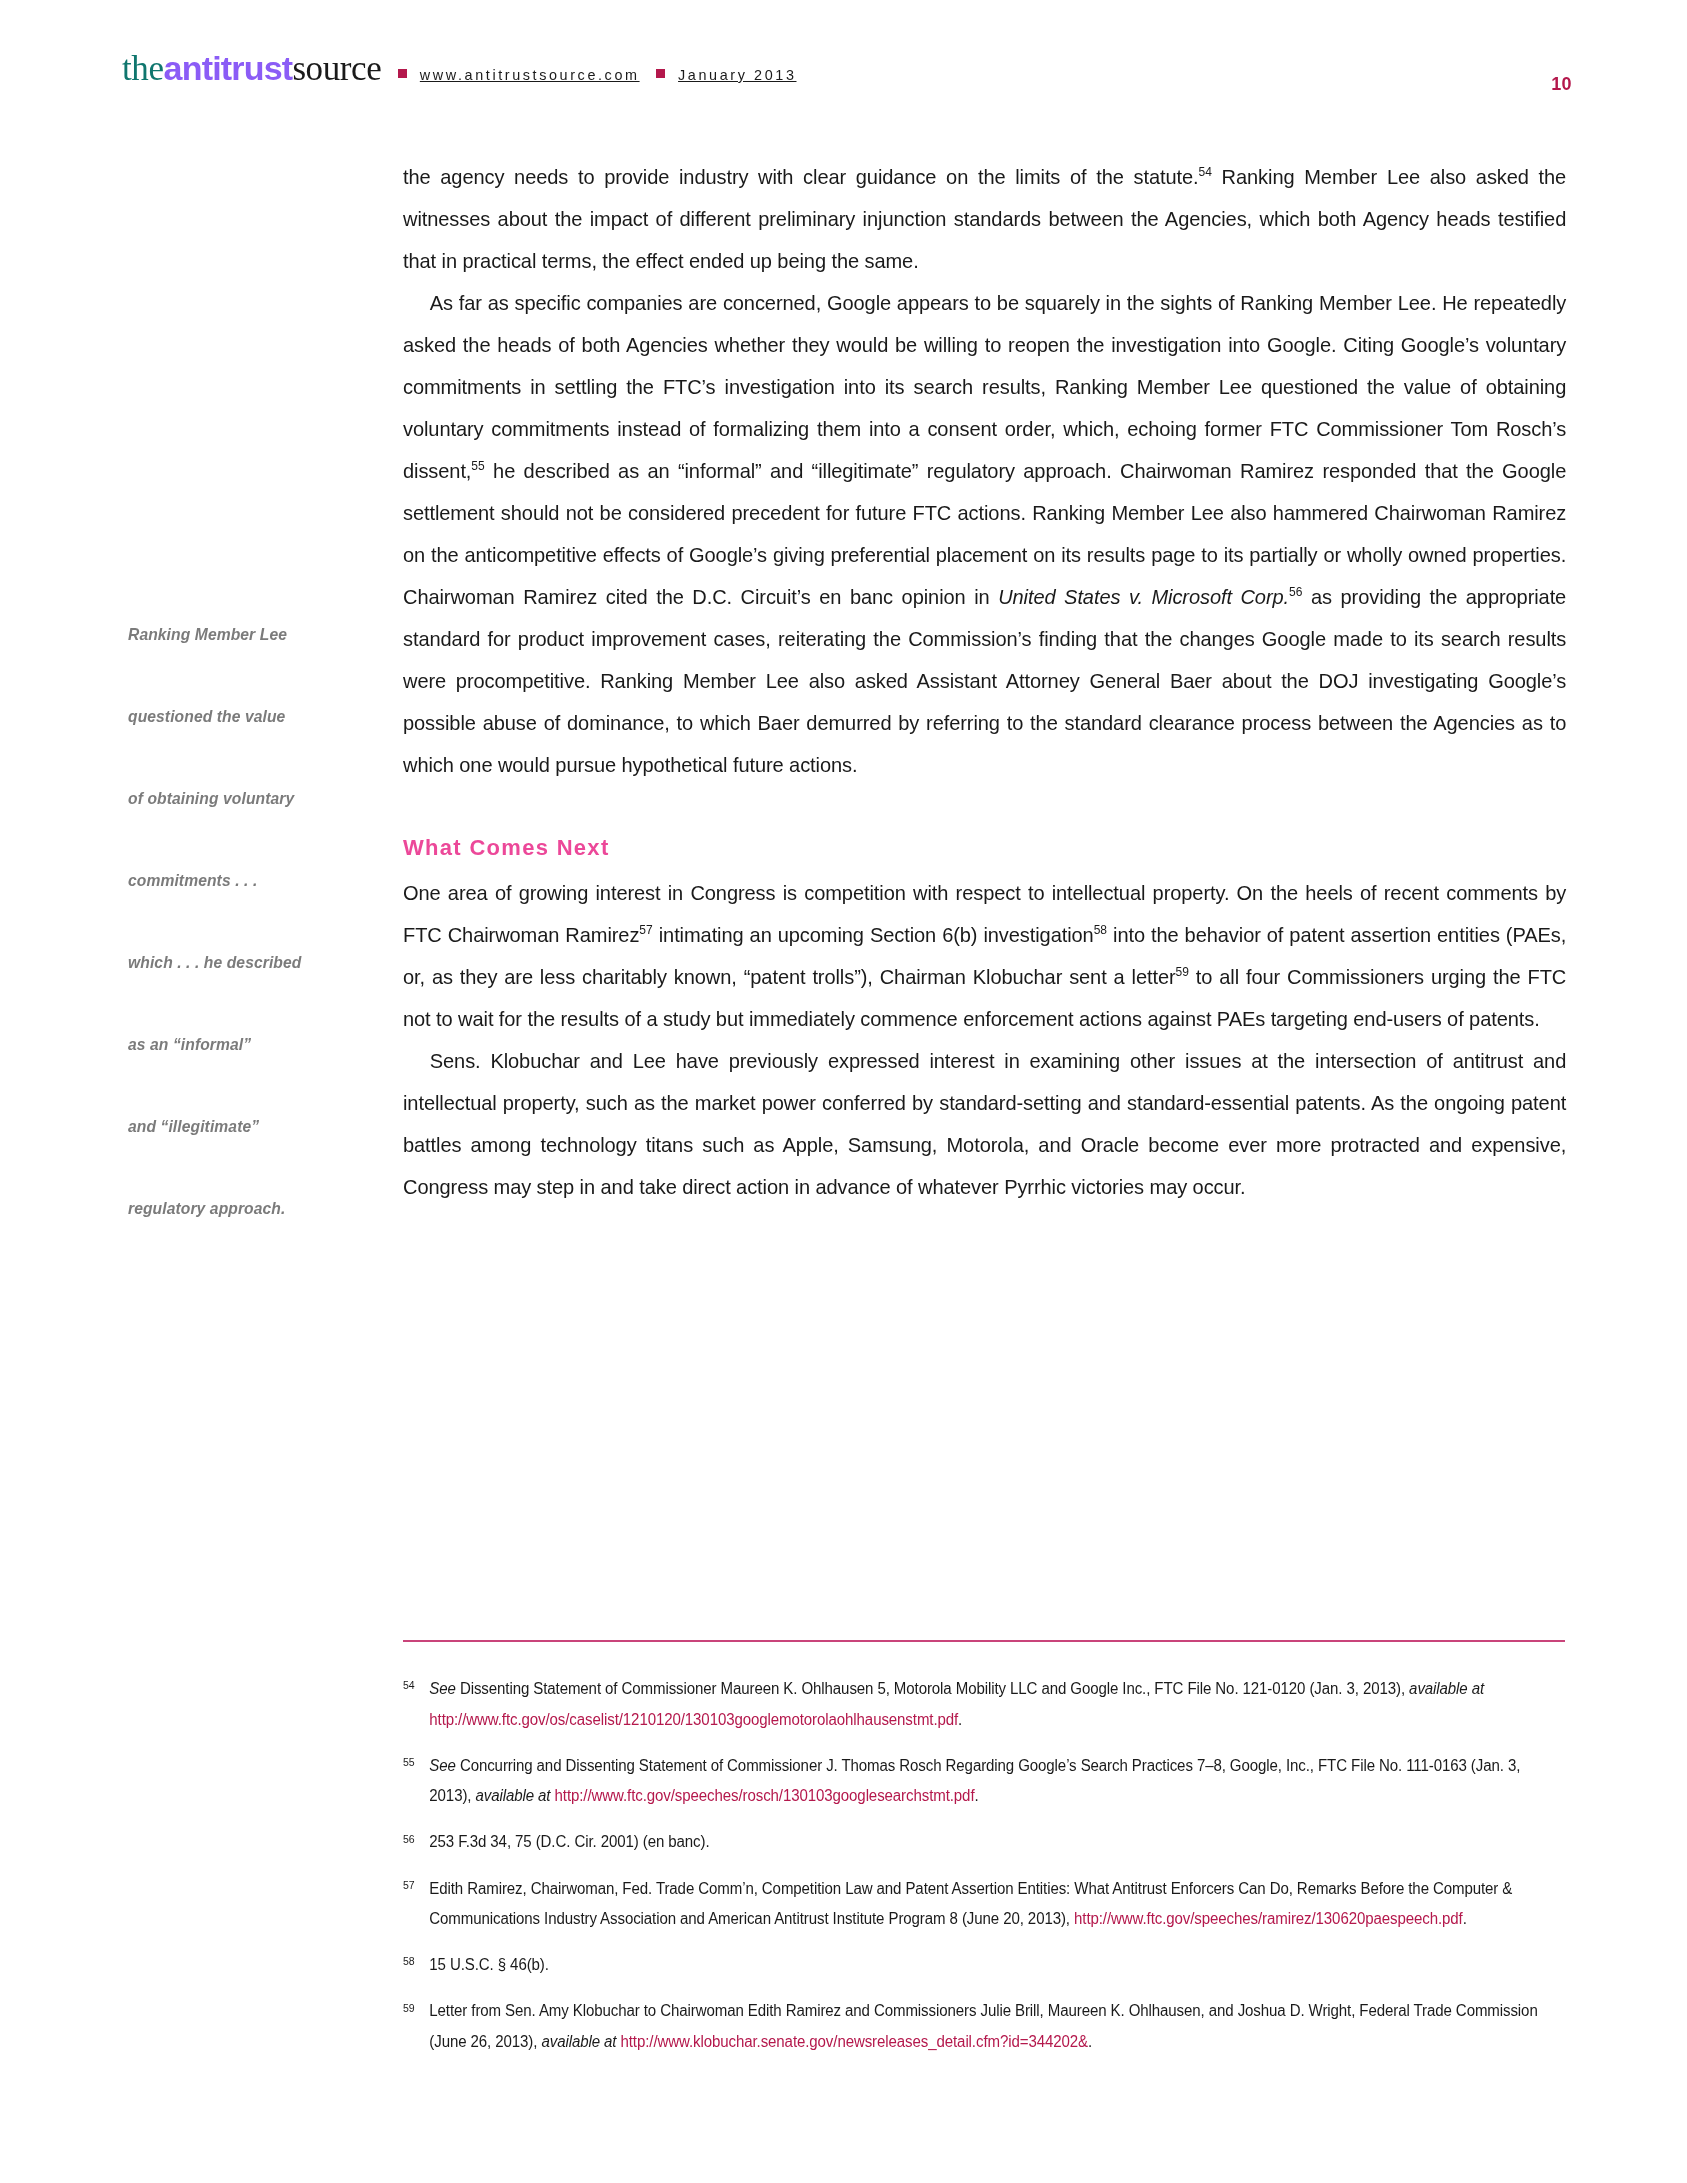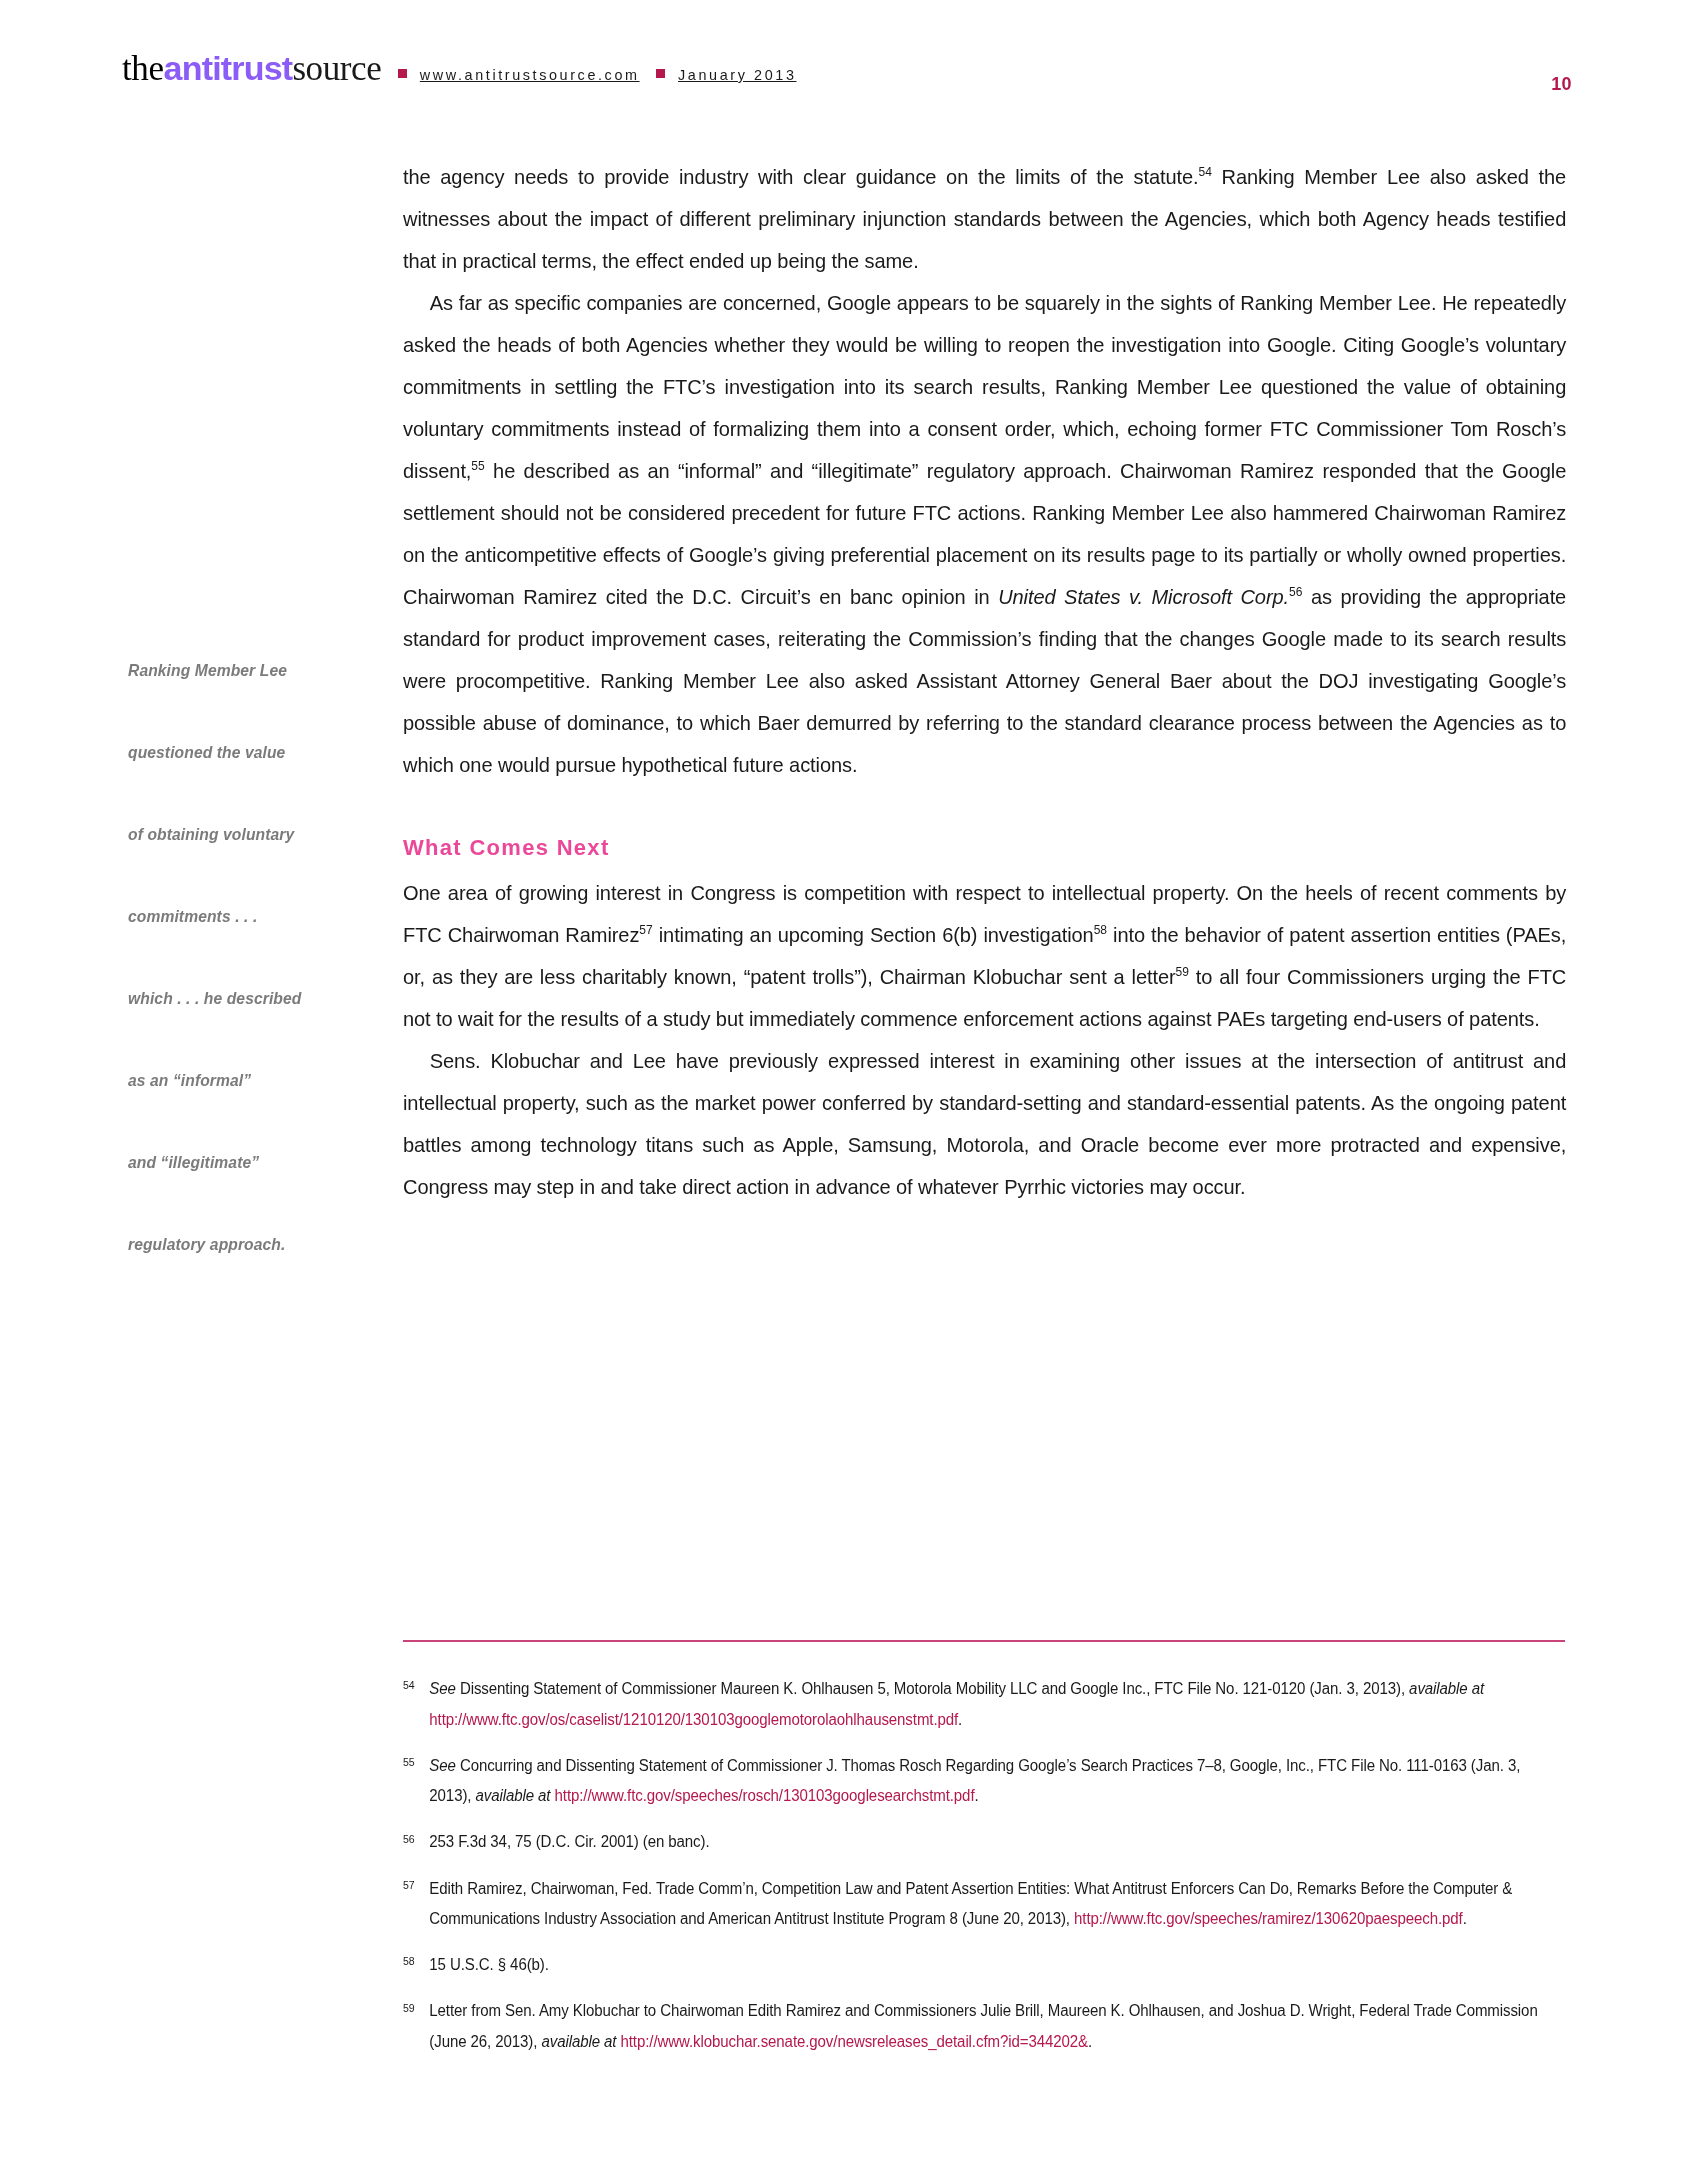--- a/index.html
+++ b/index.html
@@ -32,21 +32,21 @@
     align-items: baseline;
   }
 
   .logo {
     font-family: "Liberation Serif", serif;
     font-size: 35px;
     line-height: 1;
     letter-spacing: -0.4px;
     white-space: nowrap;
   }
-  .logo .lg-the { color: #000000; font-weight: 400; text-align: center; }
+  .logo .lg-the { color: #0f766e; font-weight: 400; text-align: center; }
   .logo .lg-antitrust {
     color: #8b5cf6;
     font-weight: 700;
     font-family: Liberation Sans, sans-serif;
     font-size: 34px;
     letter-spacing: -0.8px;
   }
   .logo .lg-source { color: #1a1a1a; font-weight: 400; }
 
   .mh-sep {
@@ -76,21 +76,21 @@
     font-size: 18px;
     font-weight: 700;
     color: #b4184c;
     letter-spacing: 0.4px;
   }
 
   
   .pullquote {
     position: absolute;
     left: 128px;
-    top: 662px;
+    top: 626px;
     width: 247px;
   }
   .pq-line {
     font-family: "Liberation Sans", sans-serif;
     font-weight: 700;
     font-style: italic;
     font-size: 17px;
     color: #7b7b7b;
     letter-spacing: 0.1px;
     height: 82px;

